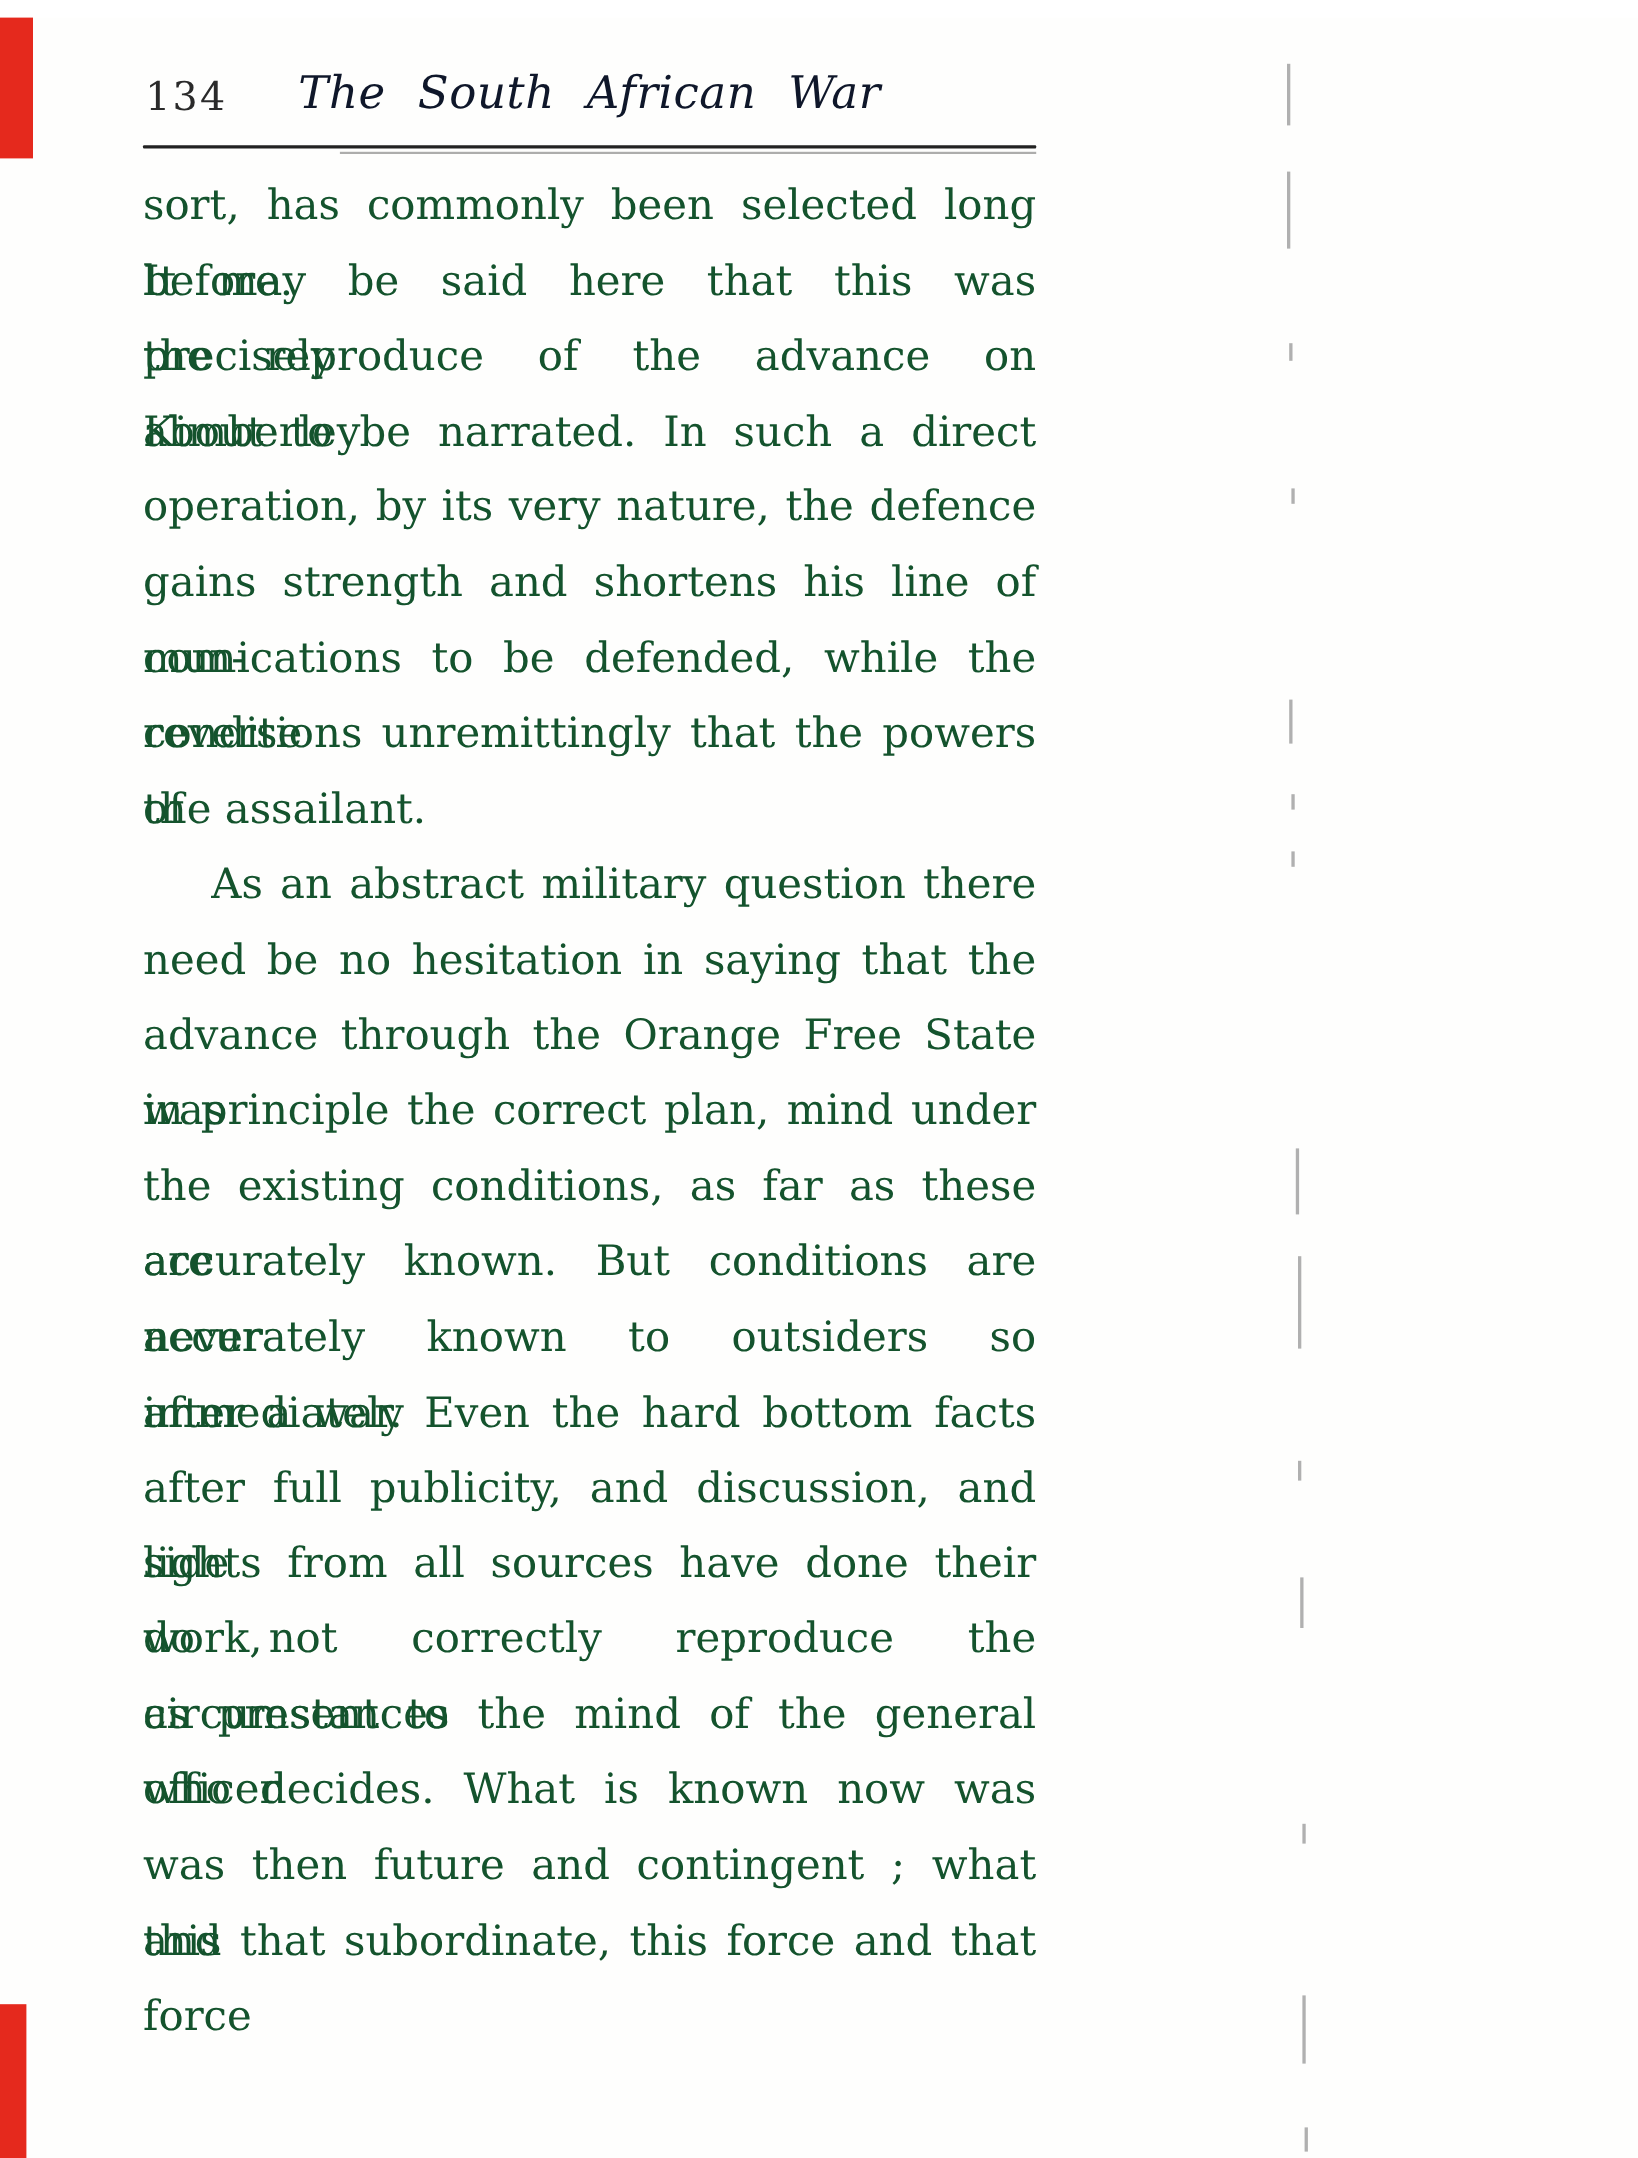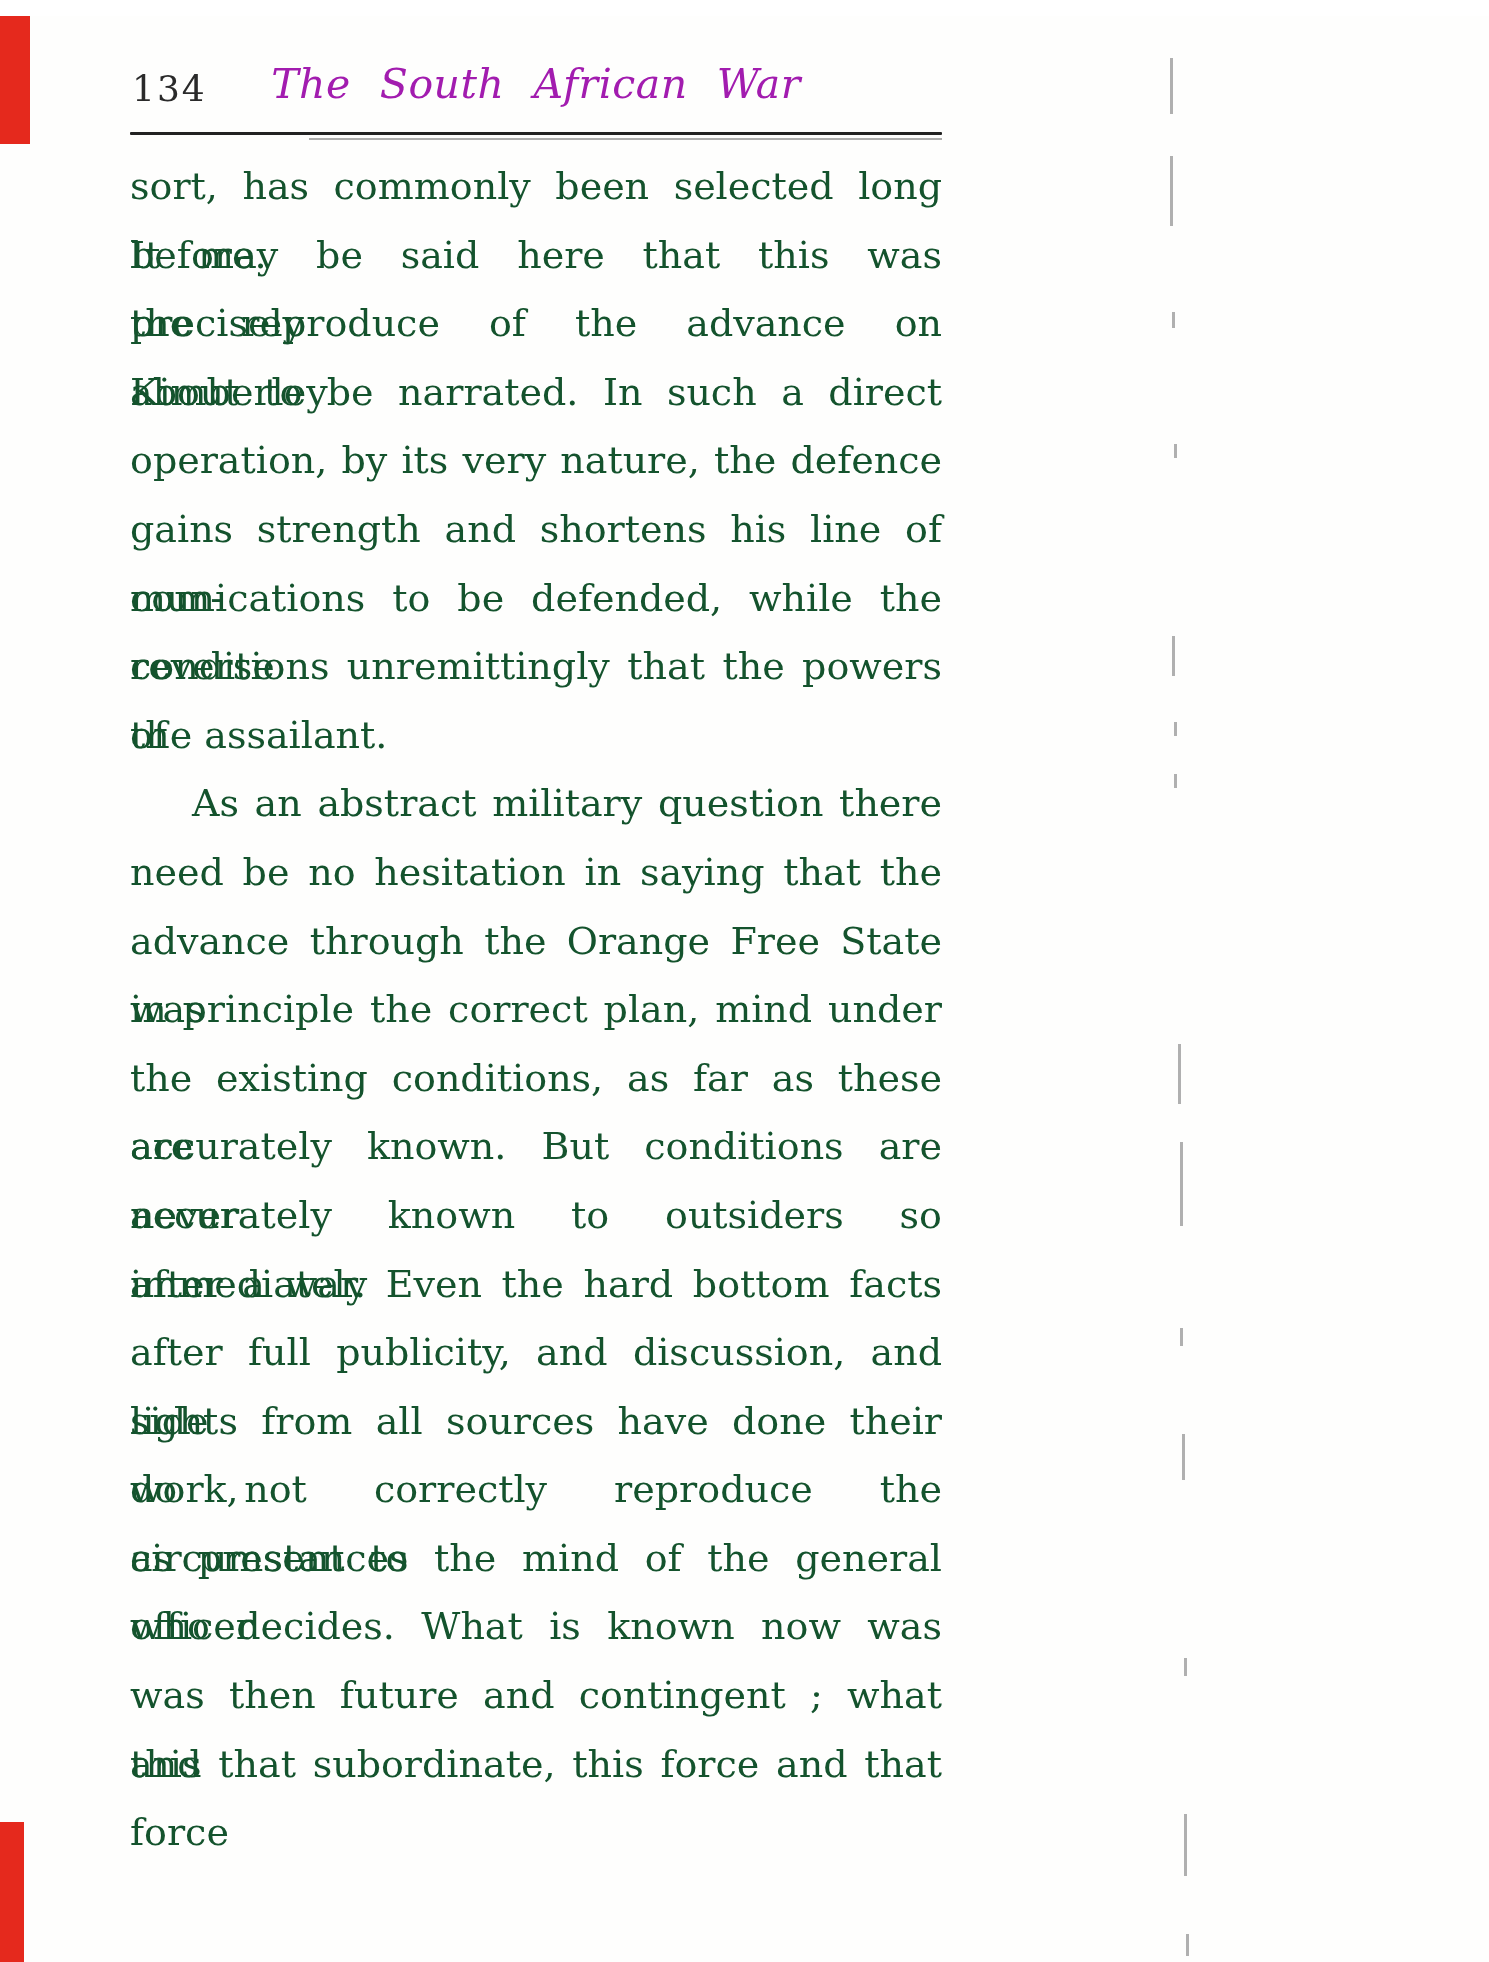--- a/index.html
+++ b/index.html
@@ -42,21 +42,21 @@
   .book-title {
     position: absolute;
     left: 0;
     right: 0;
     top: 2px;
     text-align: center;
     font-style: italic;
     font-size: 41px;
     word-spacing: 0.38em;
     letter-spacing: 0.5px;
-    color: #a21caf;
+    color: #0f172a;
   }
   .header-rule {
     margin-top: 12px;
     height: 3px;
     background: #222222;
     border-radius: 1px;
   }
   .header-rule-faint {
     margin-top: 3px;
     margin-left: 22%;

